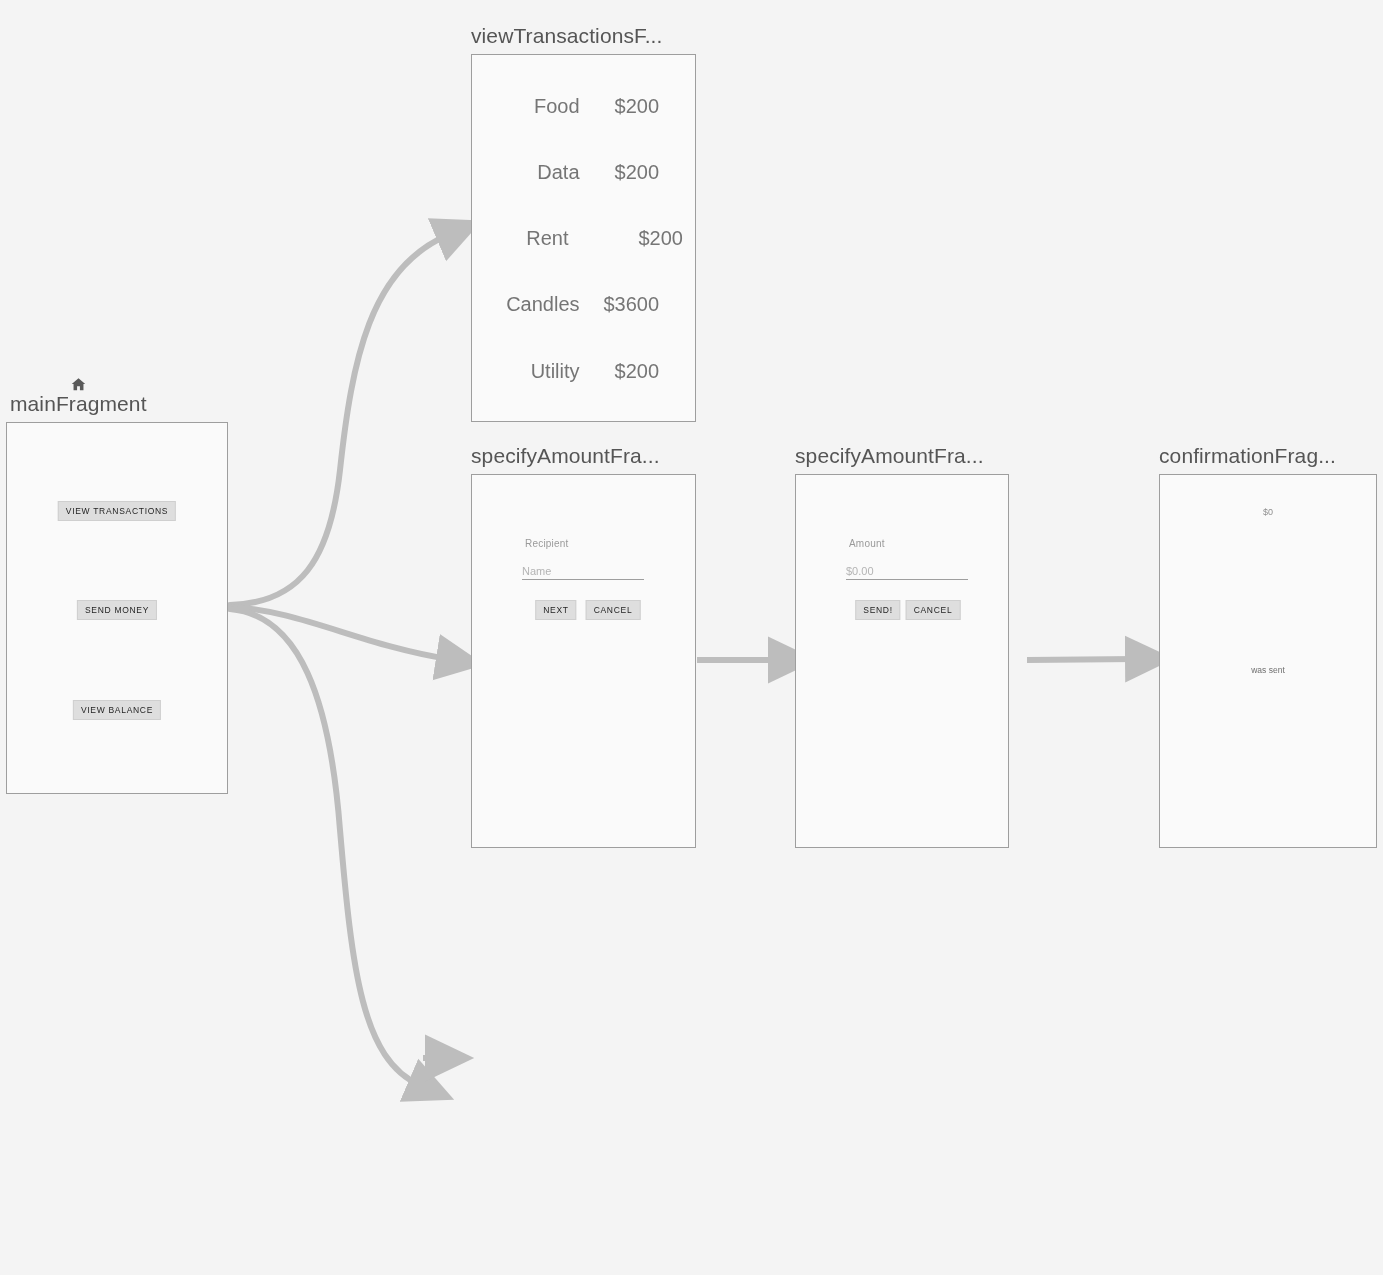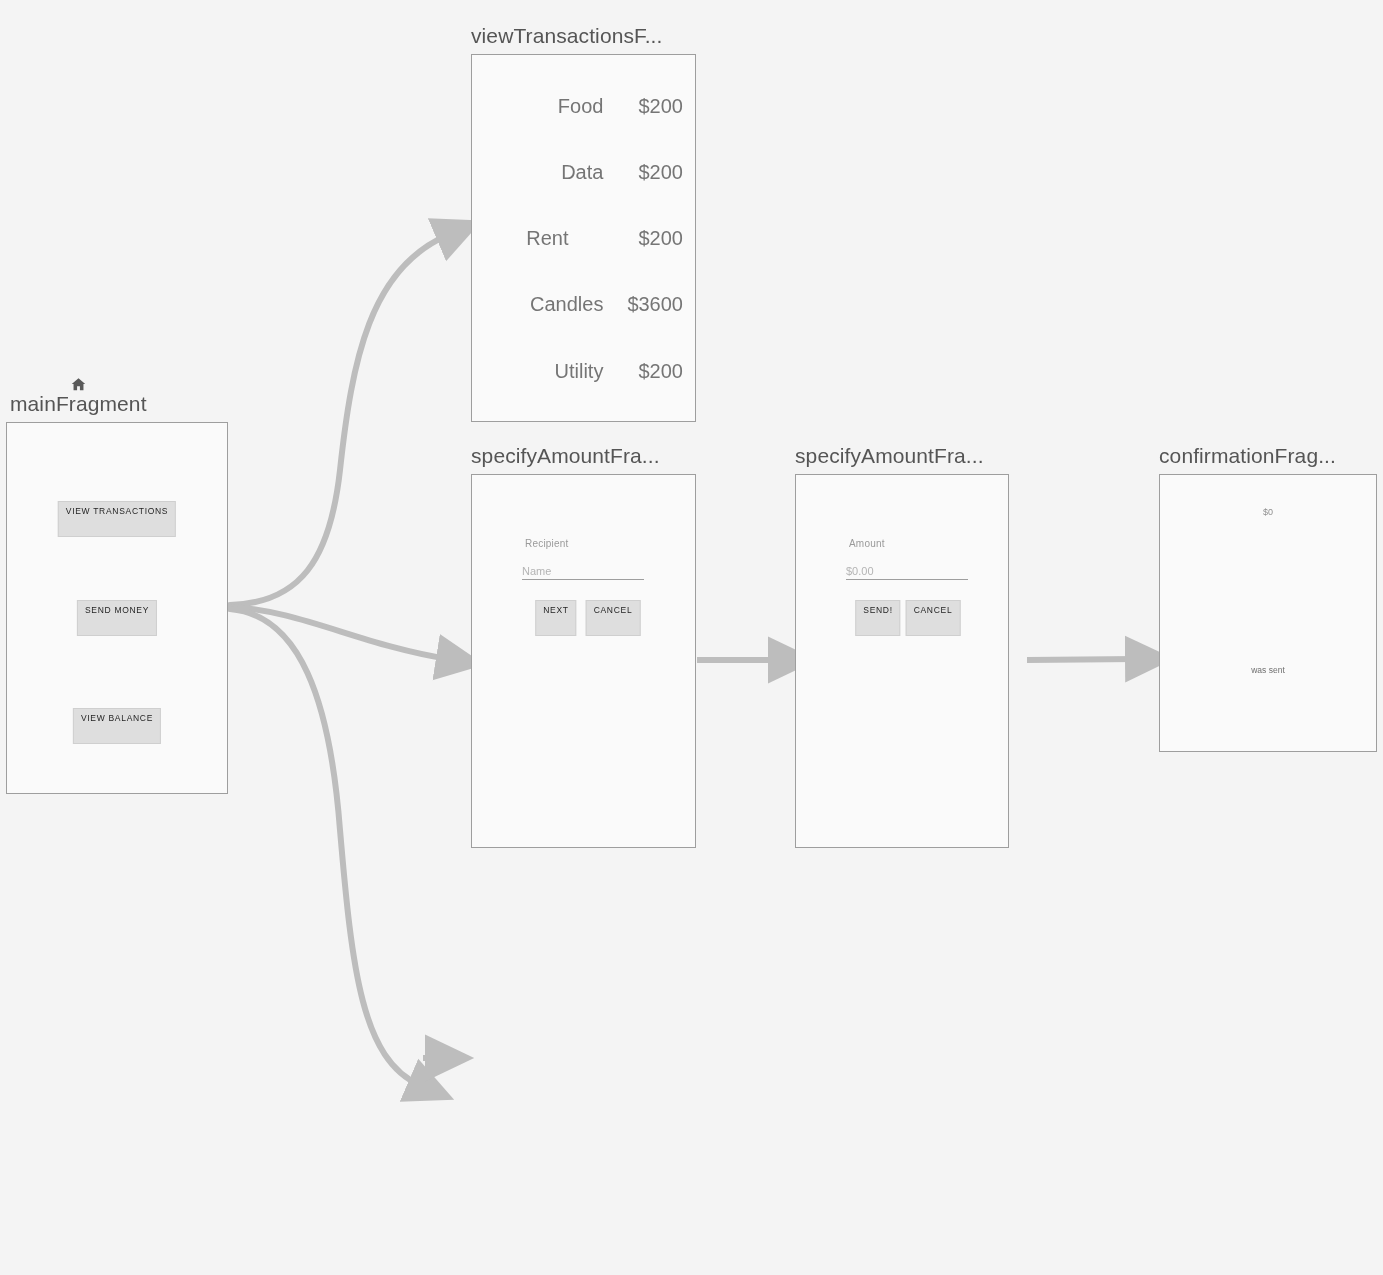--- a/index.html
+++ b/index.html
@@ -68,36 +68,36 @@
   }
 
   
   .mat-btn {
     position: absolute;
     background: #dedede;
     border: 1px solid #cfcfcf;
     color: #1f1f1f;
     font-size: 8.5px;
     letter-spacing: 0.7px;
-    padding: 4px 7px 20px 7px;
+    padding: 4px 7px 4px 7px;
     box-sizing: border-box;
     font-weight: 500;
     text-align: center;
     white-space: nowrap;
     line-height: 10px;
     transform: translateX(-50%);
   }
 
   
   .tx-row {
     position: absolute;
     left: 12px;
     right: 12px;
     display: flex;
-    justify-content: flex-end;
+    justify-content: flex-start;
     font-size: 20px;
     color: #757575;
     line-height: 24px;
   }
   .tx-name { text-align: right; width: 48%; }
   .tx-amt  { text-align: right; width: 40%; }
 
   
   .form-label {
     position: absolute;
@@ -175,21 +175,21 @@
       <span class="home-icon">
         <svg viewBox="0 0 24 24" width="17" height="17">
           <path d="M12 3 L2.5 11.2 L5 11.2 L5 20 L10 20 L10 14.5 L14 14.5 L14 20 L19 20 L19 11.2 L21.5 11.2 Z" fill="#5a5a5a"></path>
         </svg>
       </span>
       <span>mainFragment</span>
     </div>
     <div class="panel">
       <button class="mat-btn" style="left:50%; top:78px;">VIEW TRANSACTIONS</button>
       <button class="mat-btn" style="left:50%; top:177px;">SEND MONEY</button>
-      <button class="mat-btn" style="left:50%; top:285px;">VIEW BALANCE</button>
+      <button class="mat-btn" style="left:50%; top:277px;">VIEW BALANCE</button>
     </div>
   </div>
 
   <div class="node" style="left:471px; top:54px; width:225px; height:368px;">
     <div class="node-title">viewTransactionsF...</div>
     <div class="panel">
       <div class="tx-row" style="top:39px;">
         <span class="tx-name">Food</span>
         <span class="tx-amt">$200</span>
       </div>
@@ -225,21 +225,21 @@
   <div class="node" style="left:795px; top:474px; width:214px; height:374px;">
     <div class="node-title">specifyAmountFra...</div>
     <div class="panel">
       <div class="form-label" style="left:53px; top:64px;">Amount</div>
       <input class="form-input" type="text" style="left: 50px; top: 90px; width: 122px;" placeholder="$0.00">
       <button class="mat-btn" style="left:82px; top:125px; min-width:40px;">SEND!</button>
       <button class="mat-btn" style="left:137px; top:125px; min-width:45px;">CANCEL</button>
     </div>
   </div>
 
-  <div class="node" style="left:1159px; top:474px; width:218px; height:278px;">
+  <div class="node" style="left:1159px; top:474px; width:218px; height:374px;">
     <div class="node-title">confirmationFrag...</div>
     <div class="panel">
       <div class="conf-amount" style="top:32px;">$0</div>
       <div class="conf-sent" style="top:190px;">was sent</div>
     </div>
   </div>
 
 
 </div>
 

